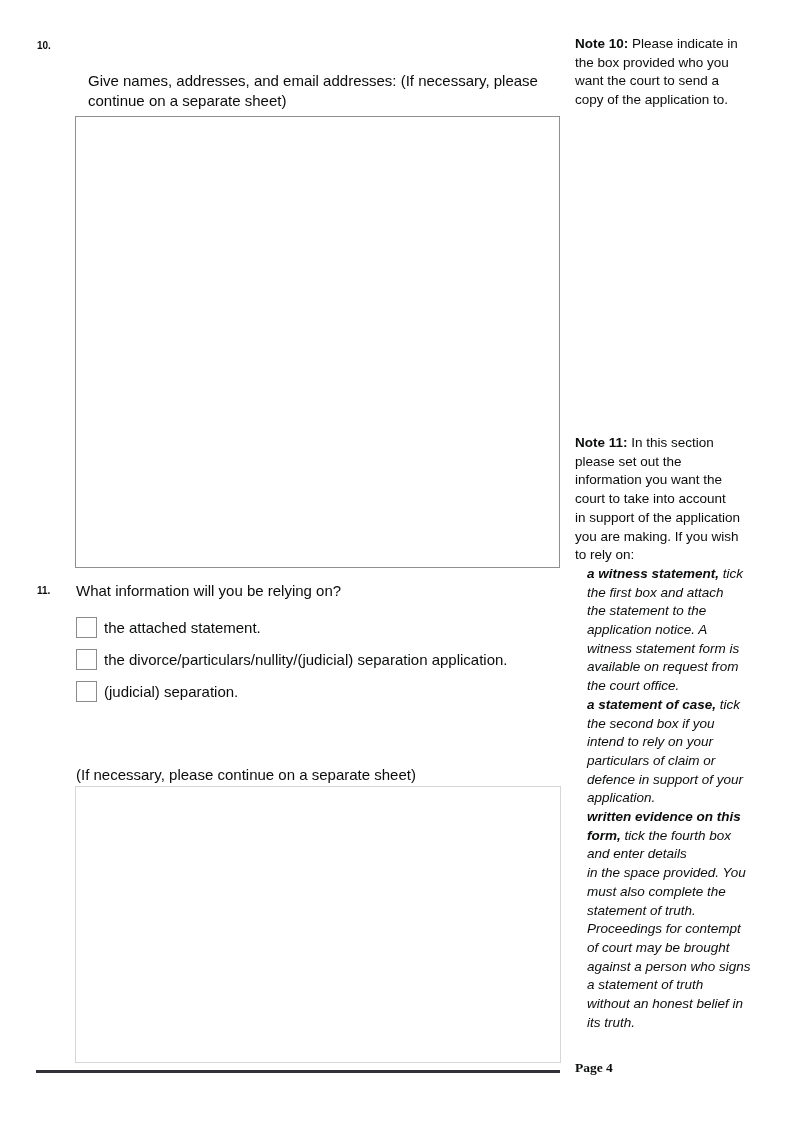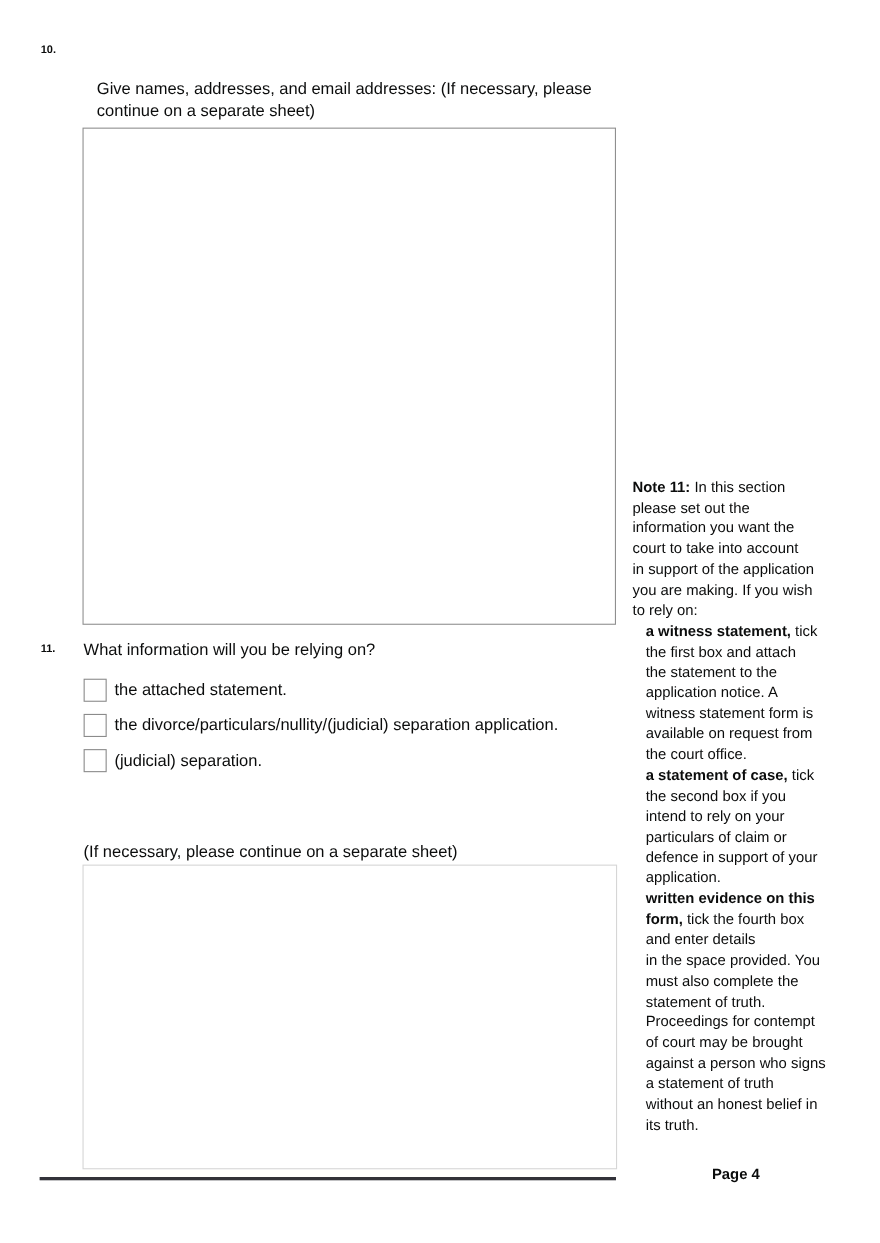--- a/index.html
+++ b/index.html
@@ -82,29 +82,30 @@
   }
   .note {
     position: absolute;
     left: 575px;
     width: 190px;
     font-size: 13.5px;
     line-height: 18.7px;
   }
   .note-10 { top: 35px; }
   .note-11 { top: 434px; }
-  .note .ind { padding-left: 12px; }
+  .note .ind { padding-left: 12px; font-style: italic; }
   .page-number {
     position: absolute;
     left: 575px; top: 1059px;
     width: 188px;
-    text-align: center;
+    text-align: left;
     font-size: 13.5px;
     font-weight: bold;
     line-height: 17px;
+    font-family: Liberation Serif, serif;
   }
   b { font-weight: bold; }
 </style>
 </head>
 <body>
 
 <div class="page">
 
   <div class="q-num" style="top:36px">10.</div>
   <div class="q-instruction lines">
@@ -138,20 +139,26 @@
       </span>
   </div>
 
 
   <div class="continue-note">(If necessary, please continue on a separate sheet)</div>
 
   <div class="box box-evidence"></div>
 
   <div class="bottom-rule"></div>
 
+  <aside class="note note-10 lines">
+      <div><b>Note 10:</b><span> Please indicate in</span></div>
+      <div><span>the box provided who you</span></div>
+      <div><span>want the court to send a</span></div>
+      <div><span>copy of the application to.</span></div>
+    </aside>
 
   <aside class="note note-11 lines">
       <div><b>Note 11:</b><span> In this section</span></div>
       <div><span>please set out the</span></div>
       <div><span>information you want the</span></div>
       <div><span>court to take into account</span></div>
       <div><span>in support of the application</span></div>
       <div><span>you are making. If you wish</span></div>
       <div><span>to rely on:</span></div>
       <div class="ind"><b>a witness statement,</b><span> tick</span></div>

